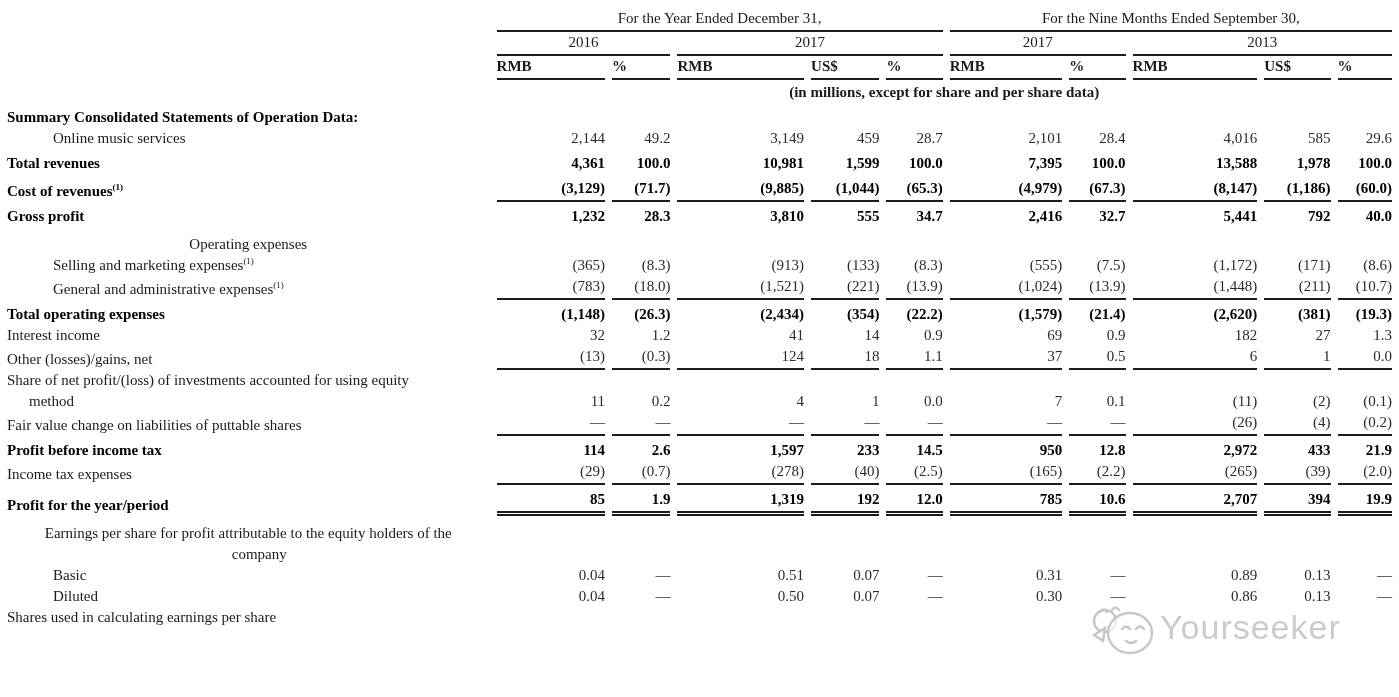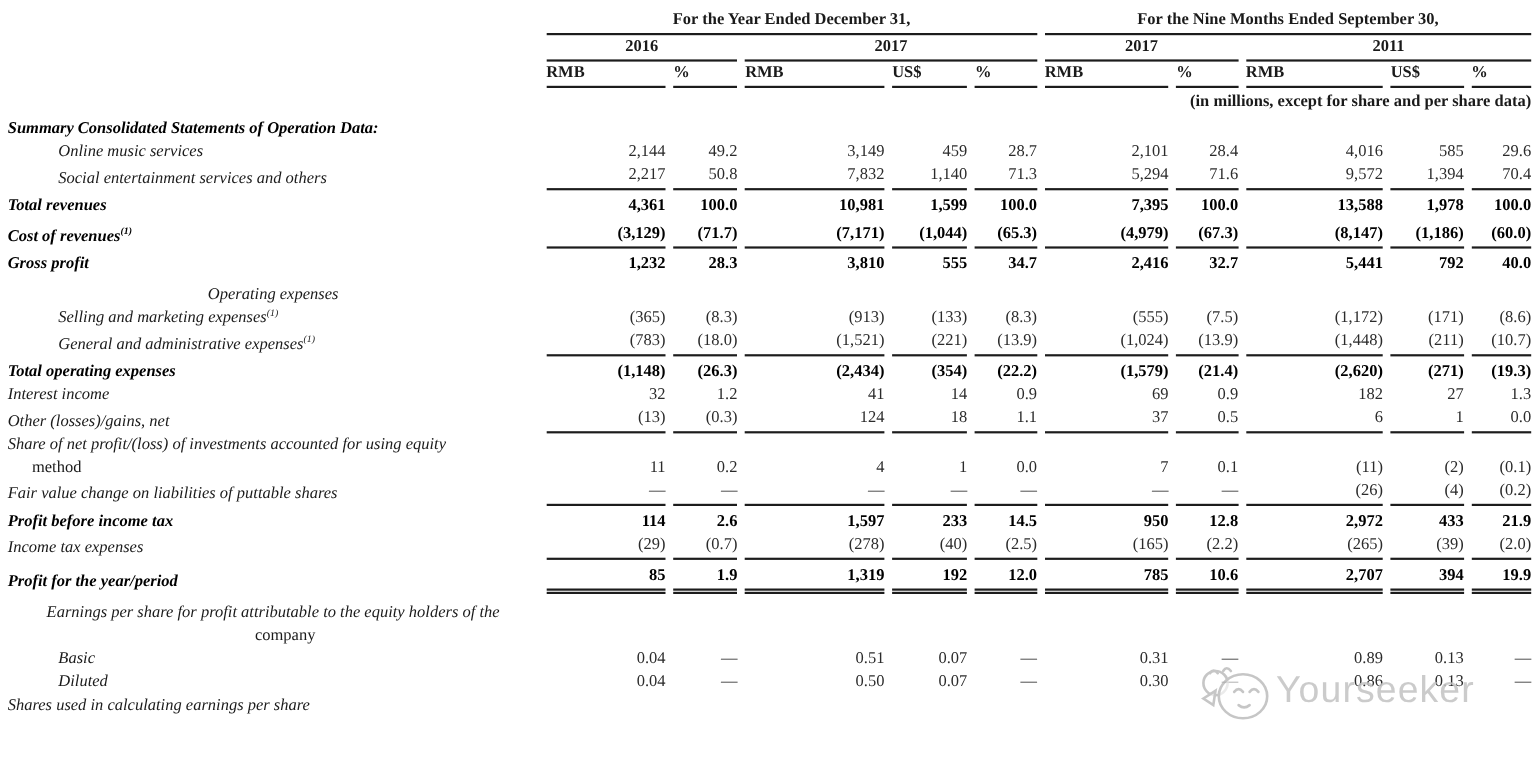--- a/index.html
+++ b/index.html
@@ -9,30 +9,30 @@
     font-family:"Liberation Serif","DejaVu Serif",serif;
   }
   .page{position:absolute;inset:0;padding-top:8px;}
   table{
     border-collapse:separate;border-spacing:7px 0;table-layout:fixed;
     width:1399px;font-size:15px;
   }
   th,td{padding:0;vertical-align:bottom;line-height:21px;font-weight:normal;}
   th.lbl{width:480px;}
   .grp,.yr{
-    text-align:center;font-weight:bold;white-space:nowrap;
+    text-align:center;font-weight:normal;white-space:nowrap;
     border-bottom:2px solid #1c1c1c;padding-bottom:1px;margin-top:47px;
   }
   .unit{
     text-align:left;font-weight:bold;
     border-bottom:2px solid #1c1c1c;padding-bottom:1px;
   }
-  .note{text-align:right;font-weight:bold;padding-top:2px;}
+  .note{text-align:center;font-weight:bold;padding-top:2px;}
   .label-cell{white-space:nowrap;}
-  .label-cell .l1{white-space:nowrap;font-style:italic;}
+  .label-cell .l1{white-space:nowrap;}
   .label-cell.ind .l1{padding-left:46px;}
   .label-cell .l2{padding-left:22px;}
   sup{font-size:9px;line-height:0;vertical-align:super;}
   td.num{text-align:right;white-space:nowrap;color:#2b2b2b;}
   tr.bold-row td{font-weight:bold;color:#000;padding-top:4px;}
   tr.bold-row td.num{color:#000;}
   tr.gap td{padding-top:7px;text-align:center;}
   tr.rule-single td.num{border-bottom:2px solid #1c1c1c;padding-bottom:1px;}
   tr.rule-double td.num{border-bottom:5px double #1c1c1c;padding-bottom:1px;}
   .watermark{
@@ -66,21 +66,21 @@
       <tr>
         <th class="lbl"></th>
         <th colspan="5" class="grp">For the Year Ended December 31,</th>
         <th colspan="5" class="grp">For the Nine Months Ended September 30,</th>
       </tr>
       <tr>
         <th class="lbl"></th>
         <th colspan="2" class="yr">2016</th>
         <th colspan="3" class="yr">2017</th>
         <th colspan="2" class="yr">2017</th>
-        <th colspan="3" class="yr">2011</th>
+        <th colspan="3" class="yr">2013</th>
       </tr>
       <tr>
         <th class="lbl"></th>
         <th class="unit">RMB</th>
         <th class="unit">%</th>
         <th class="unit">RMB</th>
         <th class="unit">US$</th>
         <th class="unit">%</th>
         <th class="unit">RMB</th>
         <th class="unit">%</th>
@@ -117,35 +117,20 @@
           <td class="num">49.2</td>
           <td class="num">3,149</td>
           <td class="num">459</td>
           <td class="num">28.7</td>
           <td class="num">2,101</td>
           <td class="num">28.4</td>
           <td class="num">4,016</td>
           <td class="num">585</td>
           <td class="num">29.6</td>
         </tr>
-        <tr class="rule-single">
-          <td class="label-cell ind">
-            <div class="l1">Social entertainment services and others</div>
-          </td>
-          <td class="num">2,217</td>
-          <td class="num">50.8</td>
-          <td class="num">7,832</td>
-          <td class="num">1,140</td>
-          <td class="num">71.3</td>
-          <td class="num">5,294</td>
-          <td class="num">71.6</td>
-          <td class="num">9,572</td>
-          <td class="num">1,394</td>
-          <td class="num">70.4</td>
-        </tr>
         <tr class="bold-row">
           <td class="label-cell">
             <div class="l1">Total revenues</div>
           </td>
           <td class="num">4,361</td>
           <td class="num">100.0</td>
           <td class="num">10,981</td>
           <td class="num">1,599</td>
           <td class="num">100.0</td>
           <td class="num">7,395</td>
@@ -153,21 +138,21 @@
           <td class="num">13,588</td>
           <td class="num">1,978</td>
           <td class="num">100.0</td>
         </tr>
         <tr class="rule-single bold-row">
           <td class="label-cell">
             <div class="l1">Cost of revenues<sup>(1)</sup></div>
           </td>
           <td class="num">(3,129)</td>
           <td class="num">(71.7)</td>
-          <td class="num">(7,171)</td>
+          <td class="num">(9,885)</td>
           <td class="num">(1,044)</td>
           <td class="num">(65.3)</td>
           <td class="num">(4,979)</td>
           <td class="num">(67.3)</td>
           <td class="num">(8,147)</td>
           <td class="num">(1,186)</td>
           <td class="num">(60.0)</td>
         </tr>
         <tr class="bold-row">
           <td class="label-cell">
@@ -234,21 +219,21 @@
             <div class="l1">Total operating expenses</div>
           </td>
           <td class="num">(1,148)</td>
           <td class="num">(26.3)</td>
           <td class="num">(2,434)</td>
           <td class="num">(354)</td>
           <td class="num">(22.2)</td>
           <td class="num">(1,579)</td>
           <td class="num">(21.4)</td>
           <td class="num">(2,620)</td>
-          <td class="num">(271)</td>
+          <td class="num">(381)</td>
           <td class="num">(19.3)</td>
         </tr>
         <tr>
           <td class="label-cell">
             <div class="l1">Interest income</div>
           </td>
           <td class="num">32</td>
           <td class="num">1.2</td>
           <td class="num">41</td>
           <td class="num">14</td>

